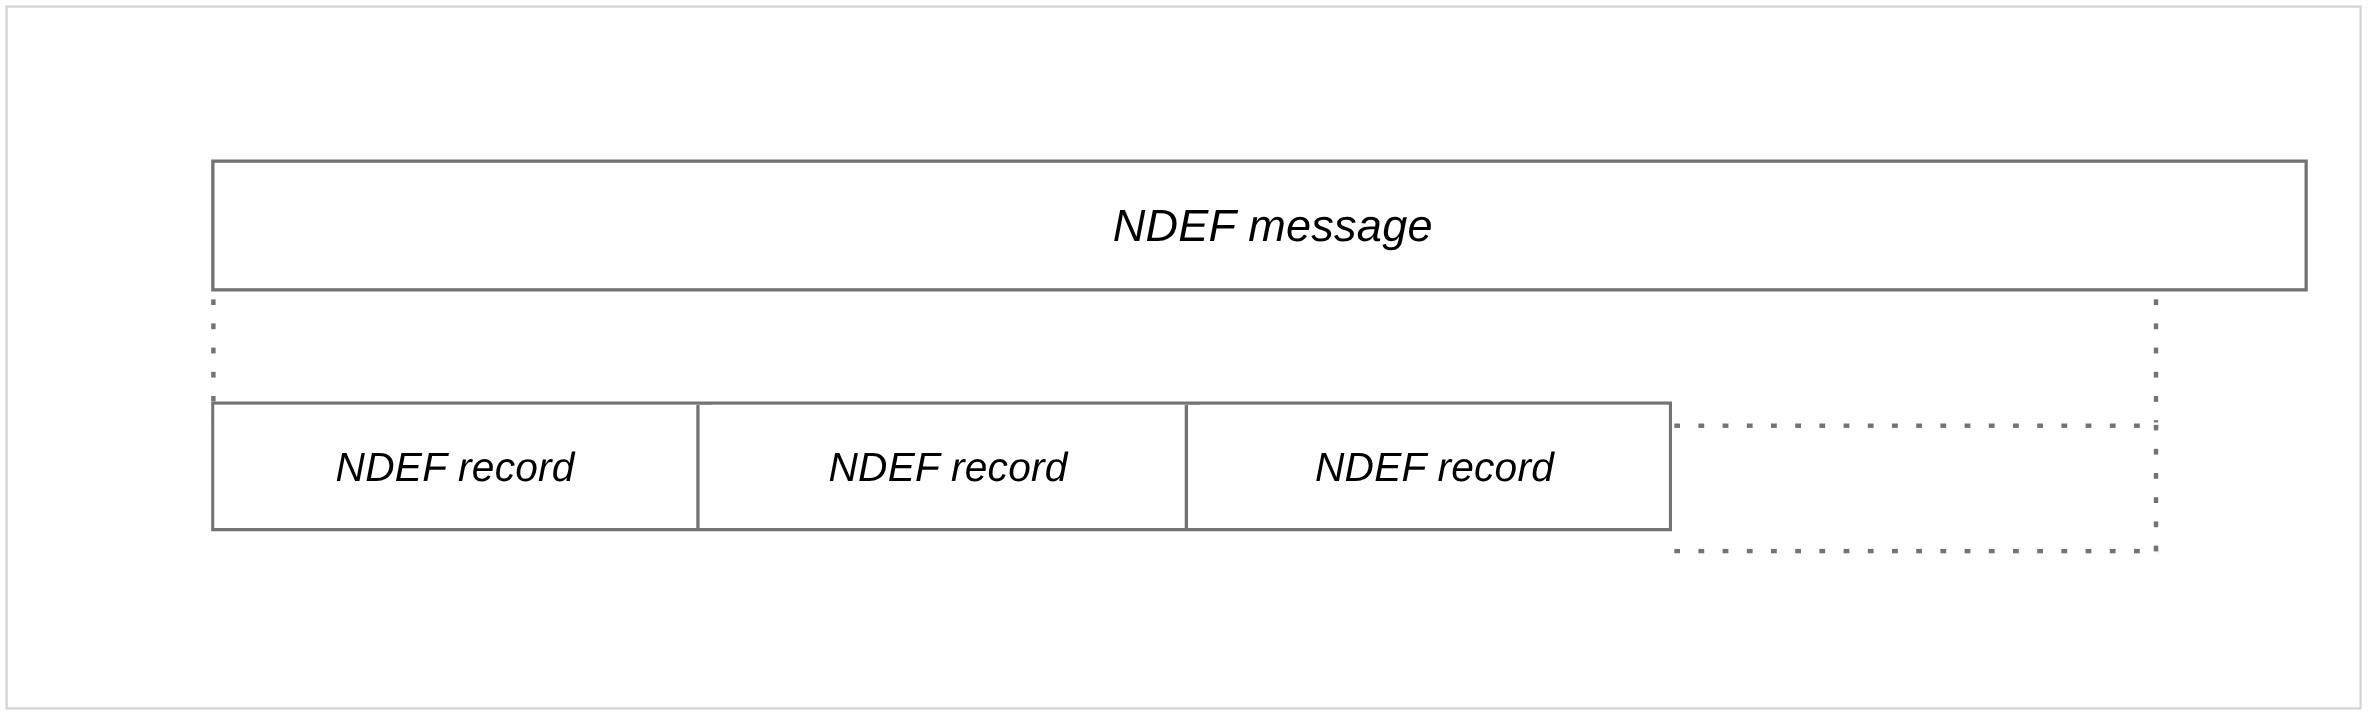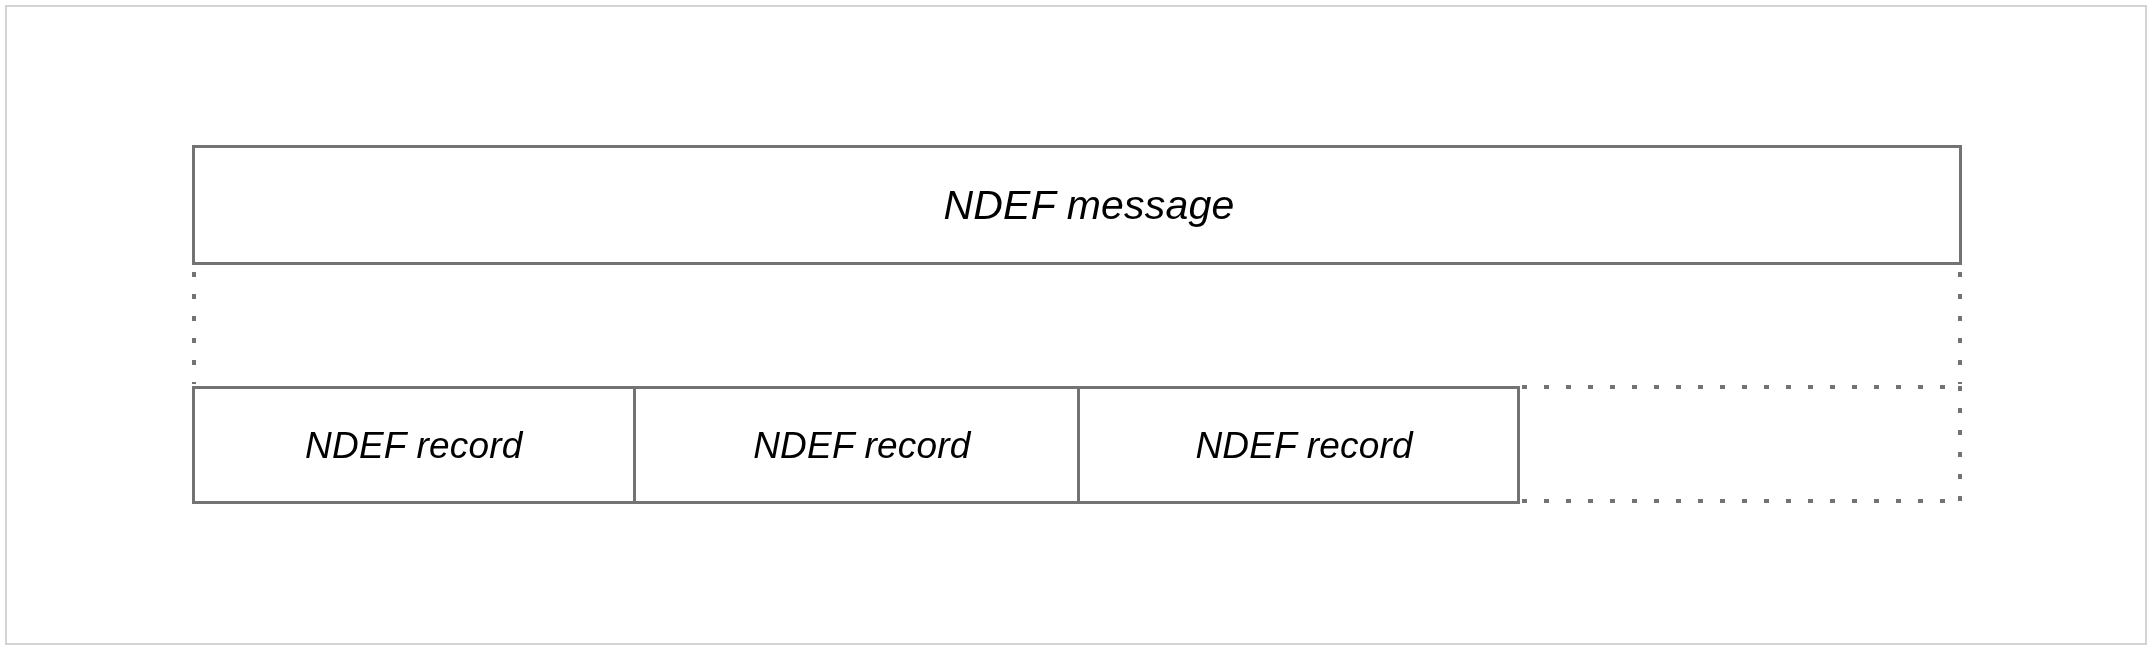--- a/index.html
+++ b/index.html
@@ -38,21 +38,21 @@
     position: absolute;
     box-sizing: border-box;
     border: 3px solid #737373;
     background: #ffffff;
   }
 
   
   #message-box {
     left: 192px;
     top: 145px;
-    width: 1770px;
+    width: 1906px;
     height: 120px;
     display: flex;
     align-items: center;
     justify-content: center;
     padding-left: 24px;
   }
 
   .message-label {
     font-family: "Liberation Sans", sans-serif;
     font-style: italic;
@@ -92,21 +92,21 @@
   #connector-right-lower {
     left: 1958px;
     top: 386px;
     height: 118px;
   }
 
   
   #record-row {
     position: absolute;
     left: 192px;
-    top: 386px;
+    top: 365px;
     width: 1328px;
     height: 118px;
     display: flex;
     box-sizing: border-box;
     border: 3px solid #737373;
     background: #ffffff;
     gap: 11px;
   }
 
   .record-cell {

